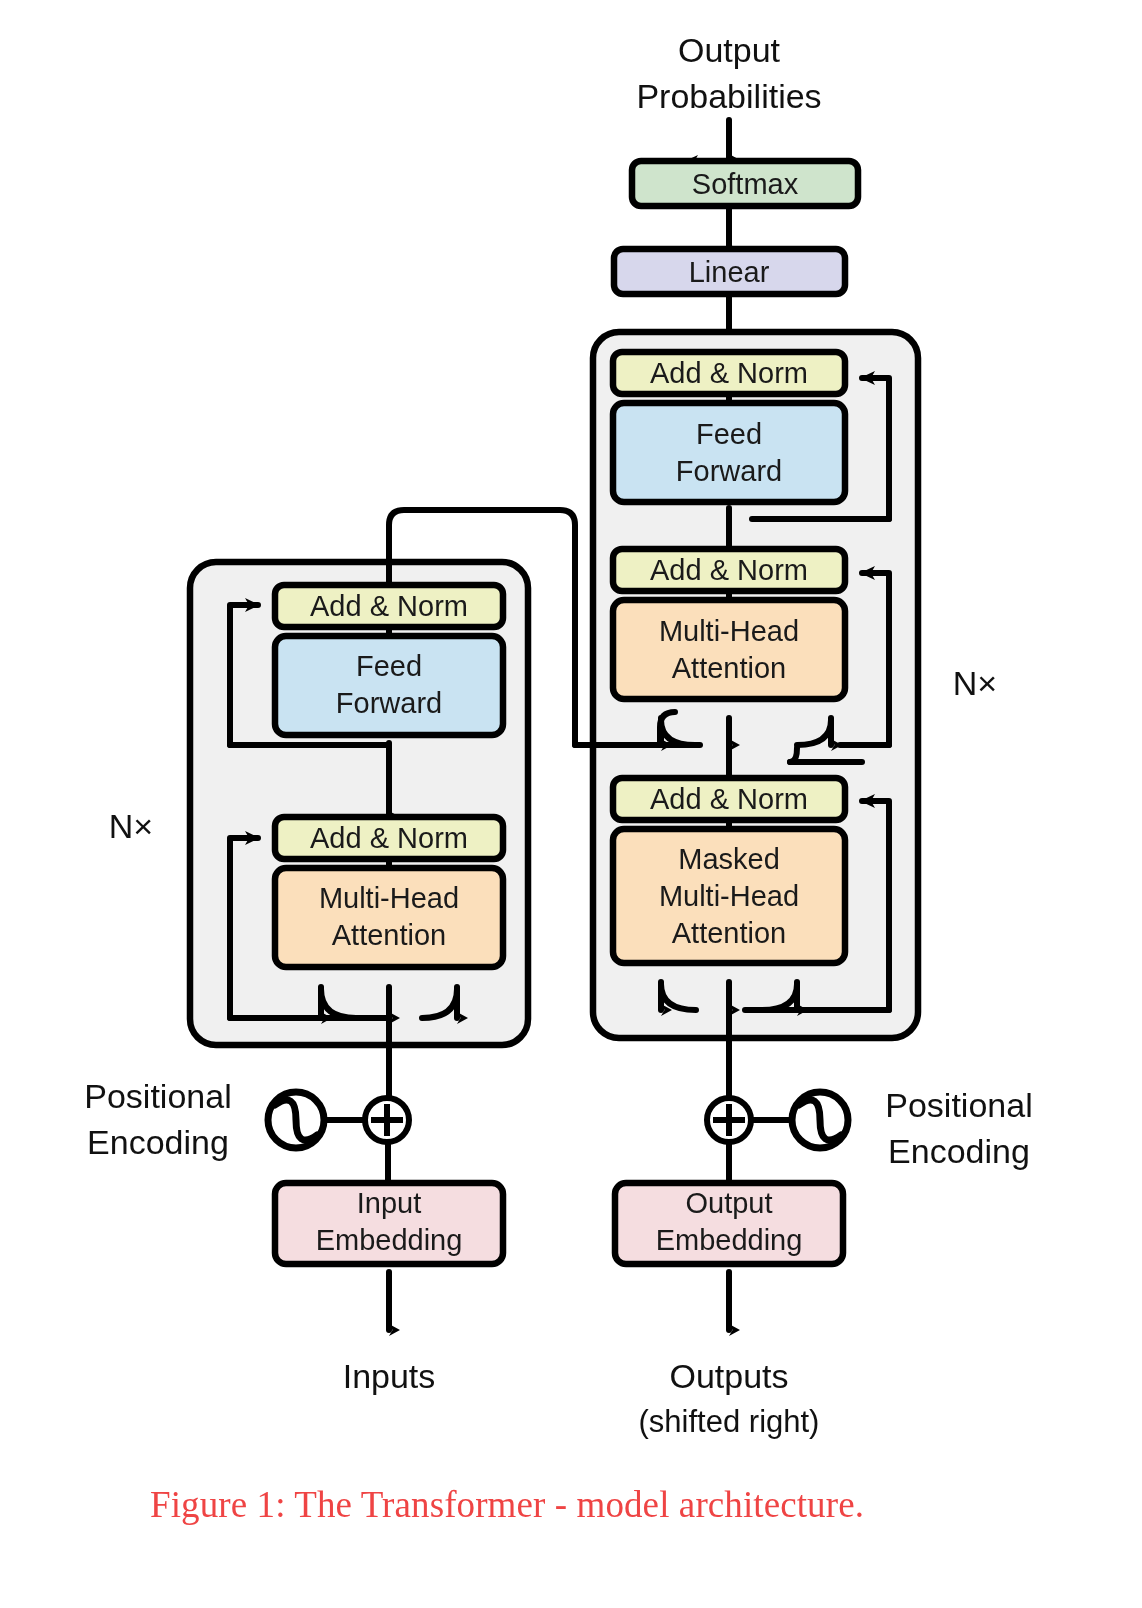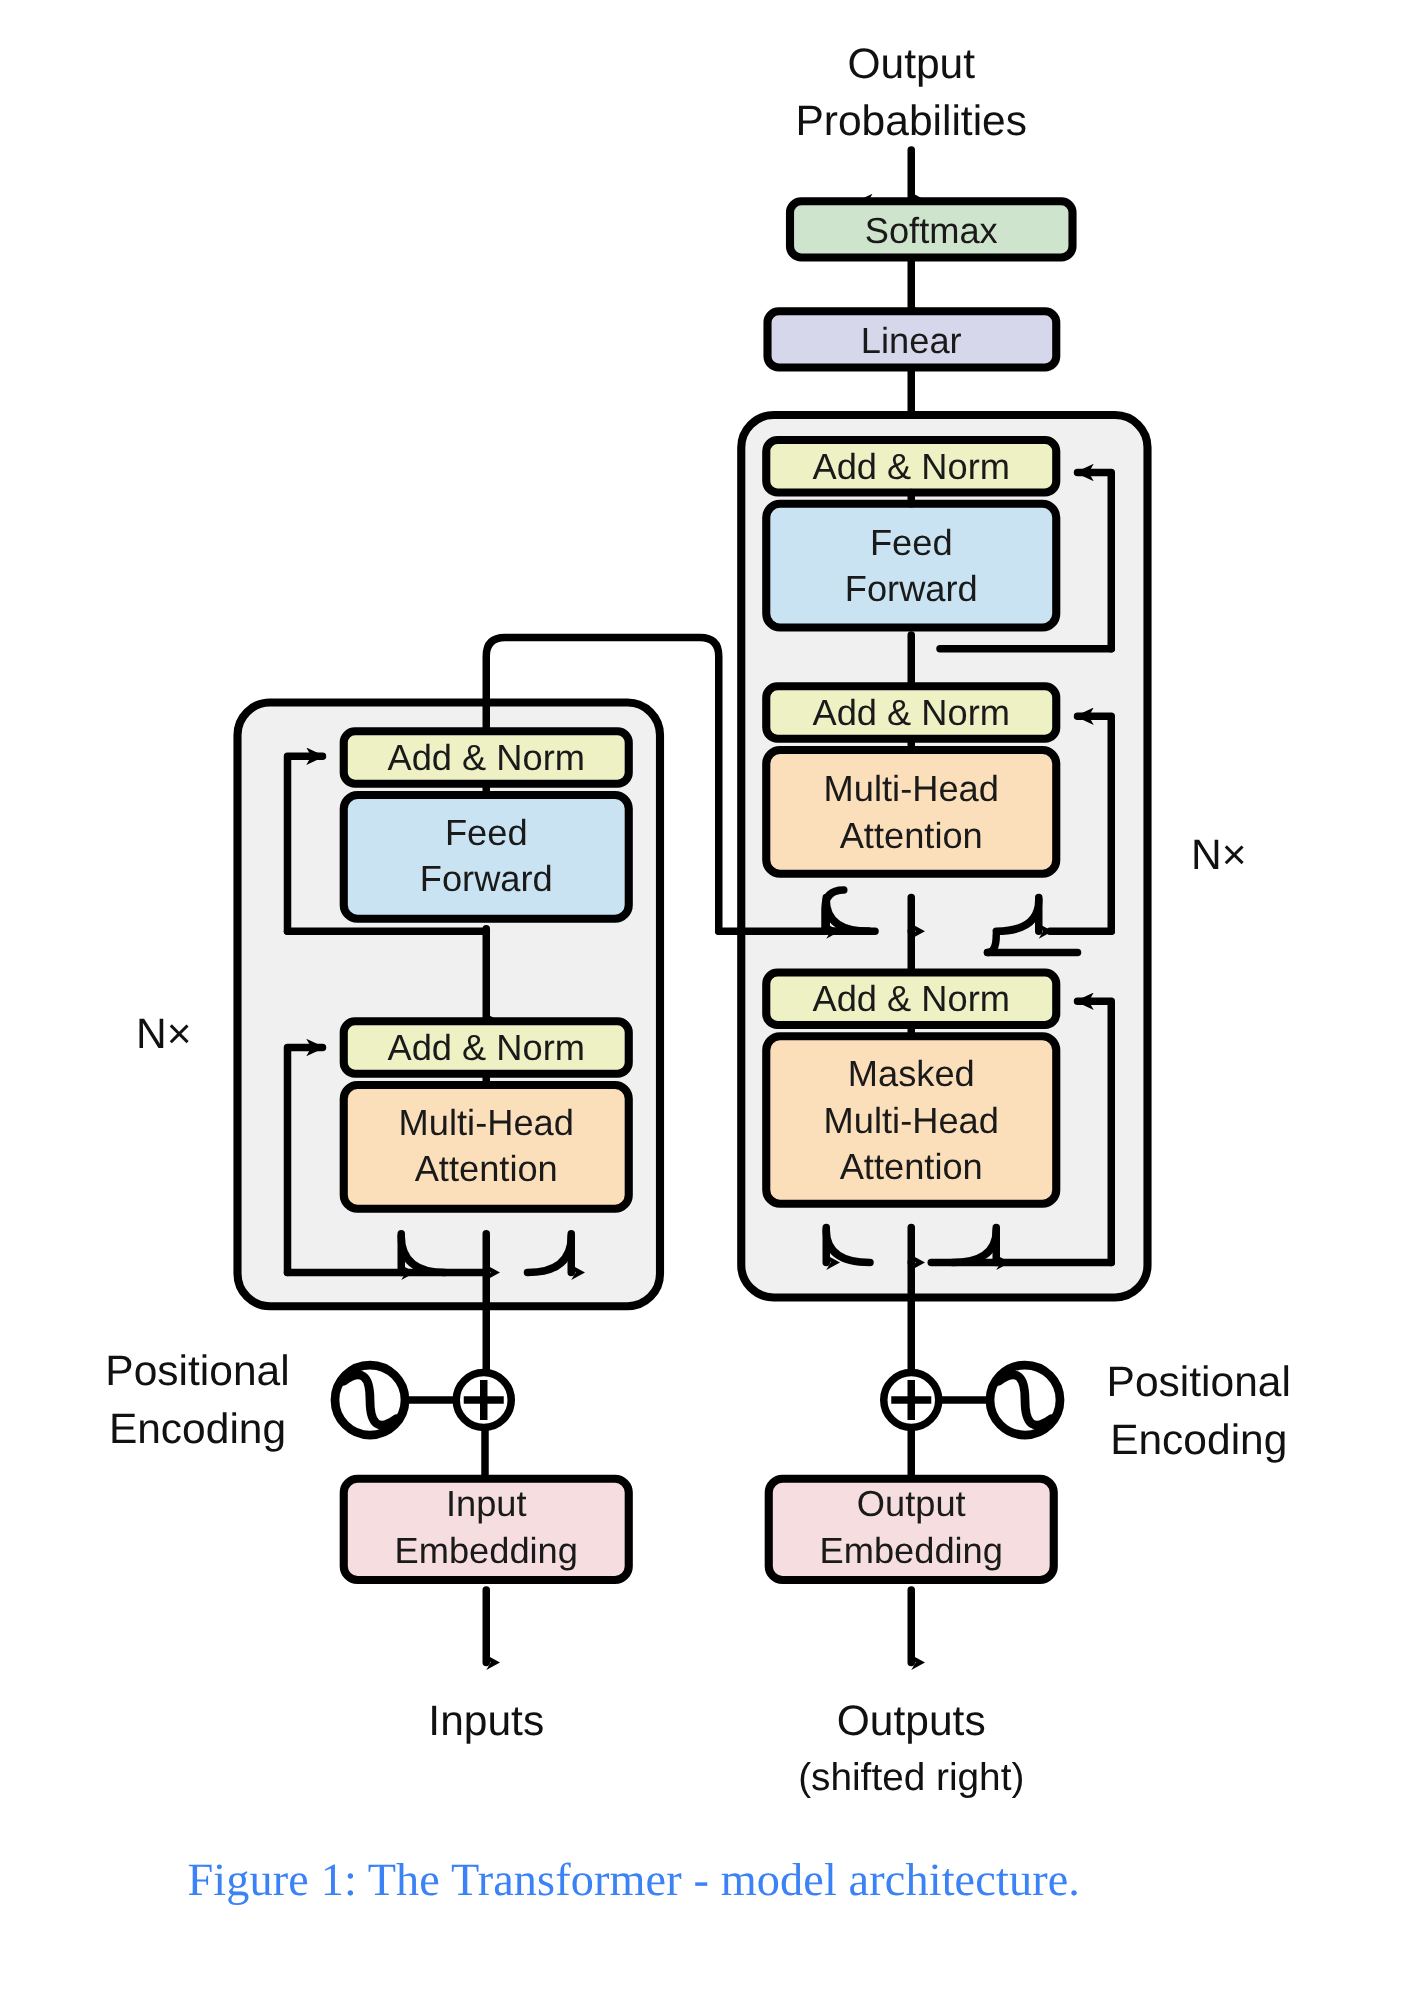--- a/index.html
+++ b/index.html
@@ -12,21 +12,21 @@
   .plain-label.sz-sm{font-size:31px;}
   .nx-label{font-family:"Liberation Sans",sans-serif;fill:#111;text-anchor:middle;font-size:34px;}
   .wire{fill:none;stroke:#000;stroke-width:6;stroke-linecap:round;stroke-linejoin:round;}
   .stackbox{fill:#f0f0f0;stroke:#000;stroke-width:6.5;}
   .sublayer{stroke:#000;stroke-width:6.5;}
   .pe-circle{fill:#fff;stroke:#000;stroke-width:7;}
   .pe-wave{fill:none;stroke:#000;stroke-width:7;stroke-linecap:round;}
   .plus-circle{fill:#fff;stroke:#000;stroke-width:6;}
   .plus-bar{stroke:#000;stroke-width:6;stroke-linecap:butt;}
   #caption{position:absolute;left:0;top:1483px;width:1014px;text-align:center;
-           font-family:"Liberation Serif",serif;font-size:37px;color:#3b82f6;letter-spacing:0.1px;}
+           font-family:"Liberation Serif",serif;font-size:37px;color:#ef4444;letter-spacing:0.1px;}
 </style>
 </head>
 <body>
 
 <div id="figure-root">
 
 <svg id="diagram" viewBox="0 0 1142 1608">
   <defs>
     <marker id="arrowUp" markerWidth="14" markerHeight="12" refX="7" refY="11" orient="auto-start-reverse" markerUnits="userSpaceOnUse">
       <path d="M1,11 L7,0 L13,11 L7,7.5 Z" fill="#000"></path>

